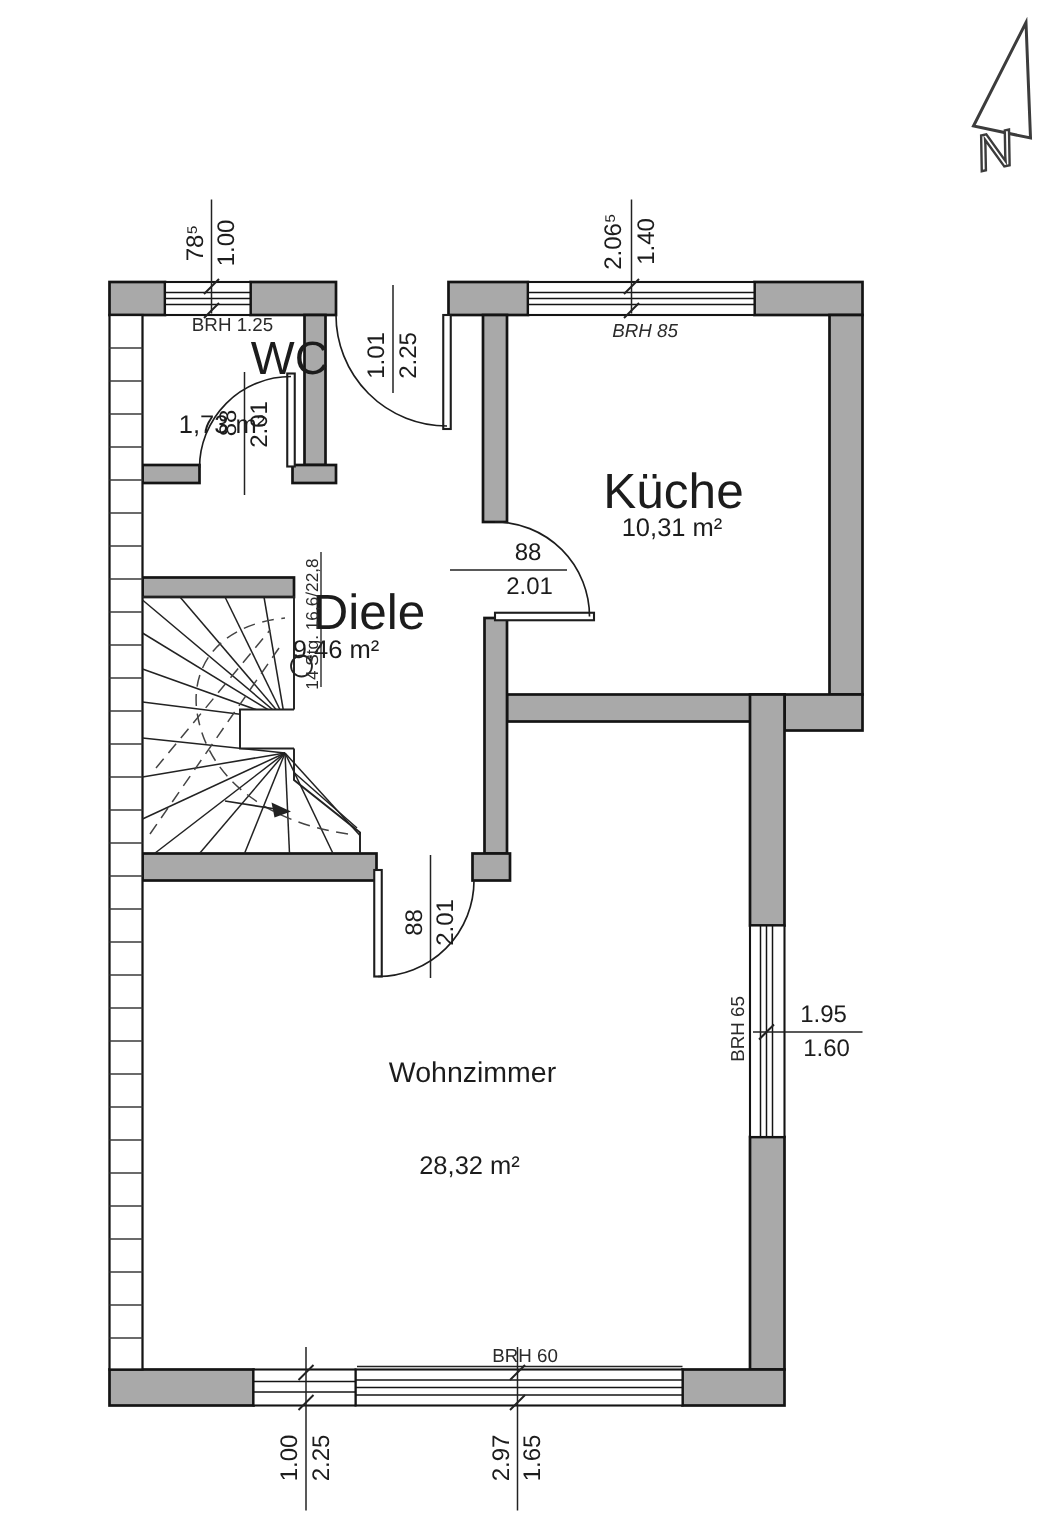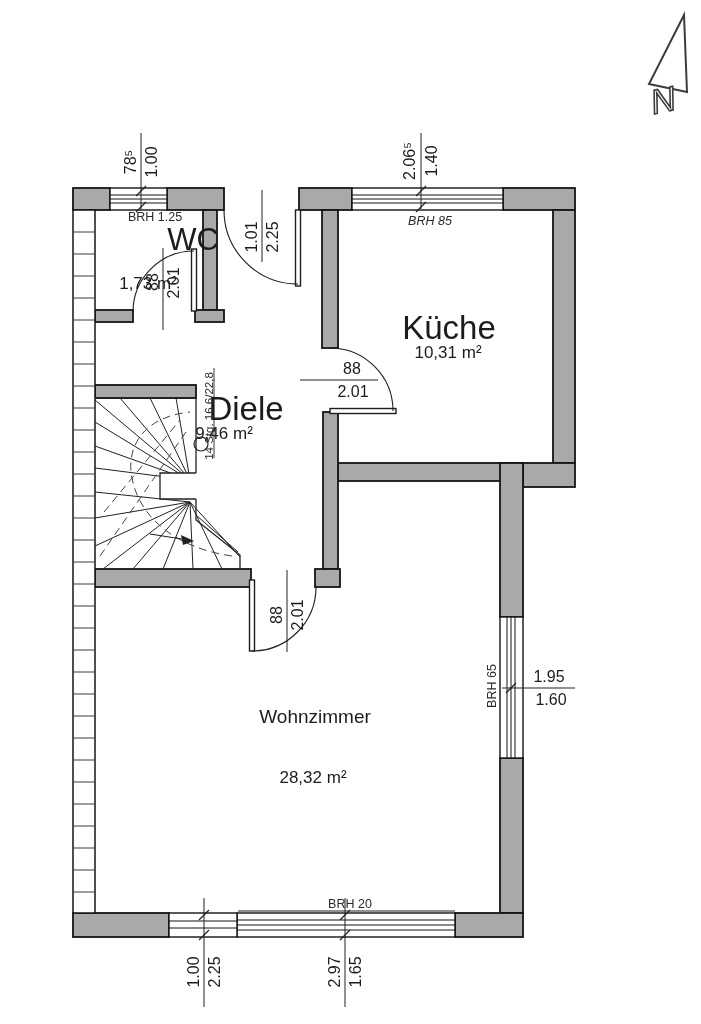--- a/index.html
+++ b/index.html
@@ -231,21 +231,21 @@
   <span class="lbl room" style="left:449px;top:327px;">Küche</span>
   <span class="lbl area" style="left:448px;top:352px;">10,31 m²</span>
   <span class="lbl room" style="left:226px;top:408px;padding-left:40px;">Diele</span>
   <span class="lbl area" style="left:224px;top:433px;">9,46 m²</span>
   <span class="lbl room" style="left:315px;top:716px;font-size:19px;text-align:center;">Wohnzimmer</span>
   <span class="lbl area" style="left:277px;top:777px;margin-left:36px;">28,32 m²</span>
 
   <span class="lbl brh" style="left:155px;top:217px;">BRH 1.25</span>
   <span class="lbl brh" style="left:430px;top:221px;font-style:italic;">BRH 85</span>
   <span class="lbl brh rot" style="left:492px;top:686px;">BRH 65</span>
-  <span class="lbl brh" style="left:350px;top:904px;">BRH 20</span>
+  <span class="lbl brh" style="left:350px;top:904px;">BRH 60</span>
 
   <span class="lbl dim rot" style="left:131px;top:162px;">78⁵</span>
   <span class="lbl dim rot" style="left:152px;top:162px;">1.00</span>
 
   <span class="lbl dim rot" style="left:410px;top:161px;">2.06⁵</span>
   <span class="lbl dim rot" style="left:432px;top:161px;">1.40</span>
 
   <span class="lbl dim rot" style="left:252px;top:237px;">1.01</span>
   <span class="lbl dim rot" style="left:273px;top:237px;">2.25</span>
 

